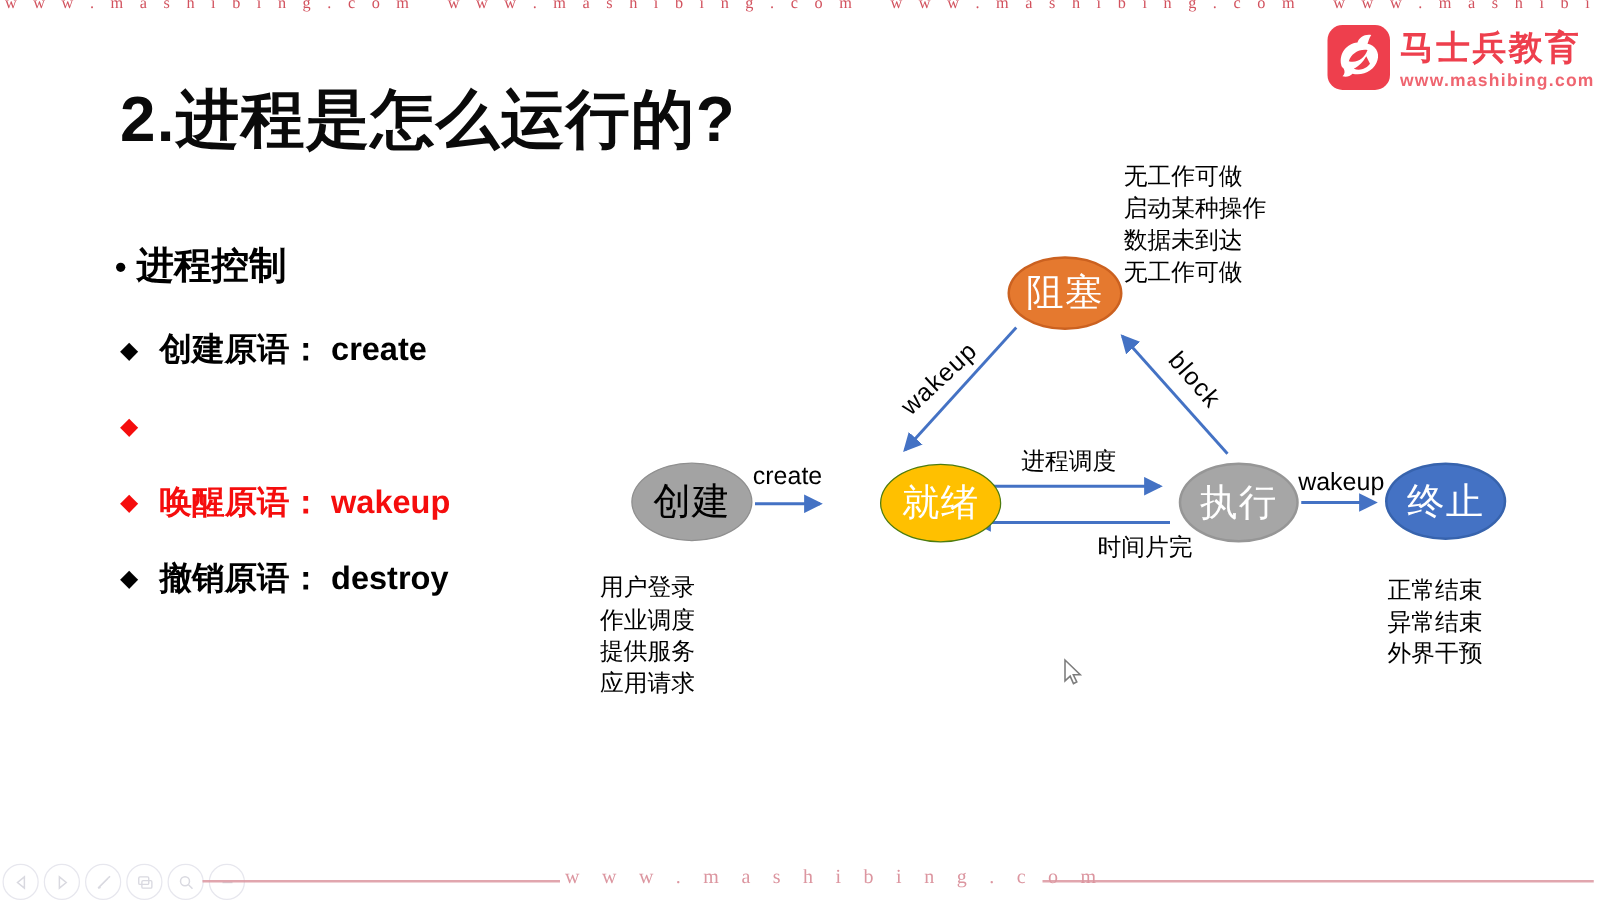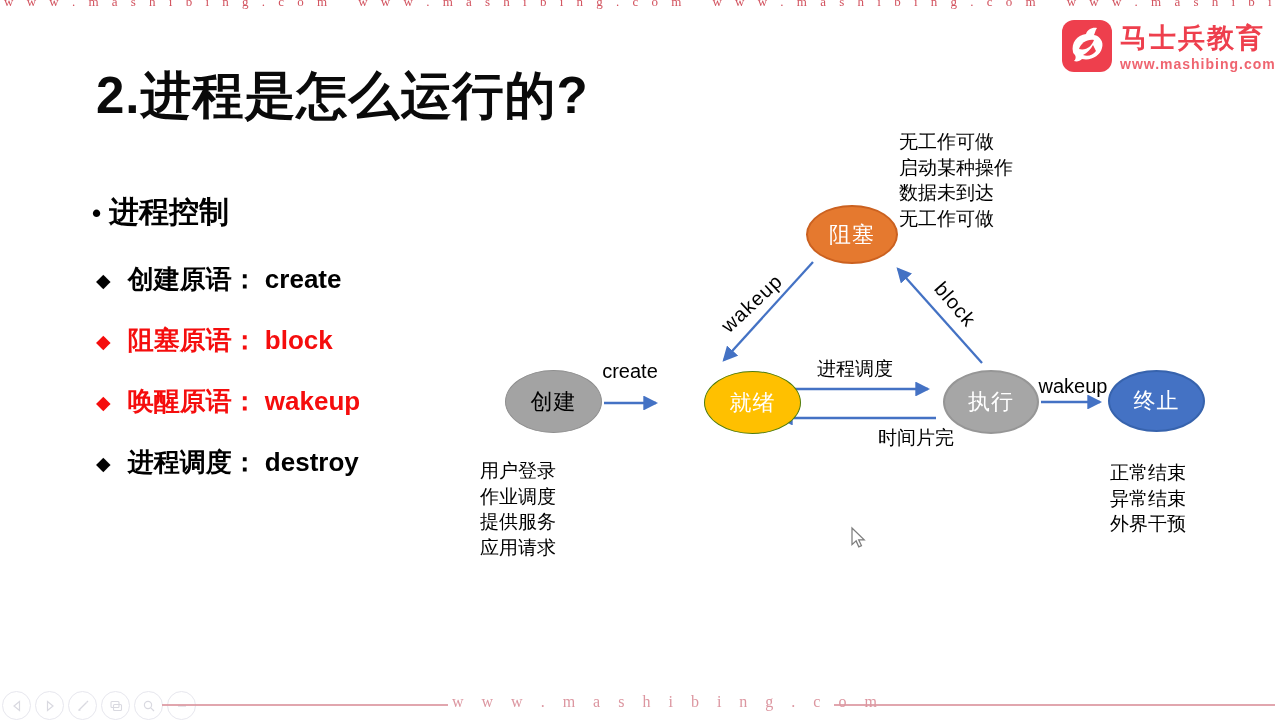--- a/index.html
+++ b/index.html
@@ -32,35 +32,35 @@
          letter-spacing:1px;margin:0;}
   .section{position:absolute;left:92px;top:192px;font-size:30px;font-weight:bold;color:#000;}
   .section .dot{font-size:26px;margin-right:8px;}
   .bullet-row{position:absolute;left:96px;height:34px;display:flex;align-items:center;
               font-weight:bold;font-size:26px;color:#000;}
   .bullet-row .diamond{font-size:19px;margin-right:17px;position:relative;top:1px;}
   .bullet-row.red{color:var(--bullet_red,#f50d0d);}
 
   
   .node{position:absolute;border-radius:50%;display:flex;align-items:center;justify-content:center;
-        font-size:22px;letter-spacing:1px;box-sizing:border-box;}
+        font-size:30px;letter-spacing:1px;box-sizing:border-box;}
   .node-created{left:505px;top:370px;width:97px;height:63px;background:#a3a3a3;
         border:1.6px solid #8f8f8f;color:#000;}
   .node-ready{left:704px;top:371px;width:97px;height:63px;background:var(--node_ready,#FFC000);
         border:1px solid #4d7c0f;color:#fff;}
   .node-running{left:943px;top:370px;width:96px;height:64px;background:var(--node_running,#A6A6A6);
         border:2px solid #969696;color:#fff;}
   .node-terminated{left:1108px;top:370px;width:97px;height:62px;background:var(--node_terminated,#4472C4);
         border:2px solid #3763ad;color:#fff;}
   .node-blocked{left:806px;top:205px;width:92px;height:59px;background:var(--node_blocked,#E5792F);
         border:2px solid #cb6120;color:#fff;}
 
   
   .edge-label{position:absolute;font-size:20px;color:#000;text-align:center;}
-  .lbl-create{left:596px;top:360px;width:68px;}
+  .lbl-create{left:596px;top:370px;width:68px;}
   .lbl-dispatch{left:803px;top:356px;width:104px;font-size:19px;}
   .lbl-timeslice{left:850px;top:425px;width:104px;font-size:19px;text-align:right;}
   .lbl-destroy{left:1036px;top:375px;width:74px;}
   .lbl-wakeup{left:703px;top:292px;width:98px;transform:rotate(-43deg);letter-spacing:1px;}
   .lbl-block{left:913px;top:293px;width:84px;transform:rotate(49deg);letter-spacing:1px;}
 
   
   .reasons{position:absolute;font-size:19px;line-height:25.7px;color:#000;}
   .reasons-blocked{left:899px;top:129px;}
   .reasons-created{left:480px;top:458px;}
@@ -106,29 +106,28 @@
   <div class="section">
     <span class="dot">•</span><span>进程控制</span>
   </div>
 
   <div class="bullet-row" style="top:262px">
     <span class="diamond">◆</span>
     <span>创建原语： create</span>
   </div>
   <div class="bullet-row red" style="top:323px">
     <span class="diamond">◆</span>
-    <span>阻塞原语： block</span>
   </div>
   <div class="bullet-row red" style="top:384px">
     <span class="diamond">◆</span>
     <span>唤醒原语： wakeup</span>
   </div>
   <div class="bullet-row" style="top:445px">
     <span class="diamond">◆</span>
-    <span>进程调度： destroy</span>
+    <span>撤销原语： destroy</span>
   </div>
 
   <svg class="diagram-svg" width="1280" height="720" viewBox="0 0 1280 720">
     <defs>
       <marker id="arr" viewBox="0 0 10 10" refX="8.5" refY="5" markerWidth="6.5" markerHeight="6.5" orient="auto-start-reverse">
         <path d="M0,0 L10,5 L0,10 z" style="fill:var(--arrow_blue,#4472C4)"></path>
       </marker>
     </defs>
     <g style="stroke:var(--arrow_blue,#4472C4);stroke-width:2.3;fill:none;">
       <path d="M604,403 L656,403" marker-end="url(#arr)"></path>

